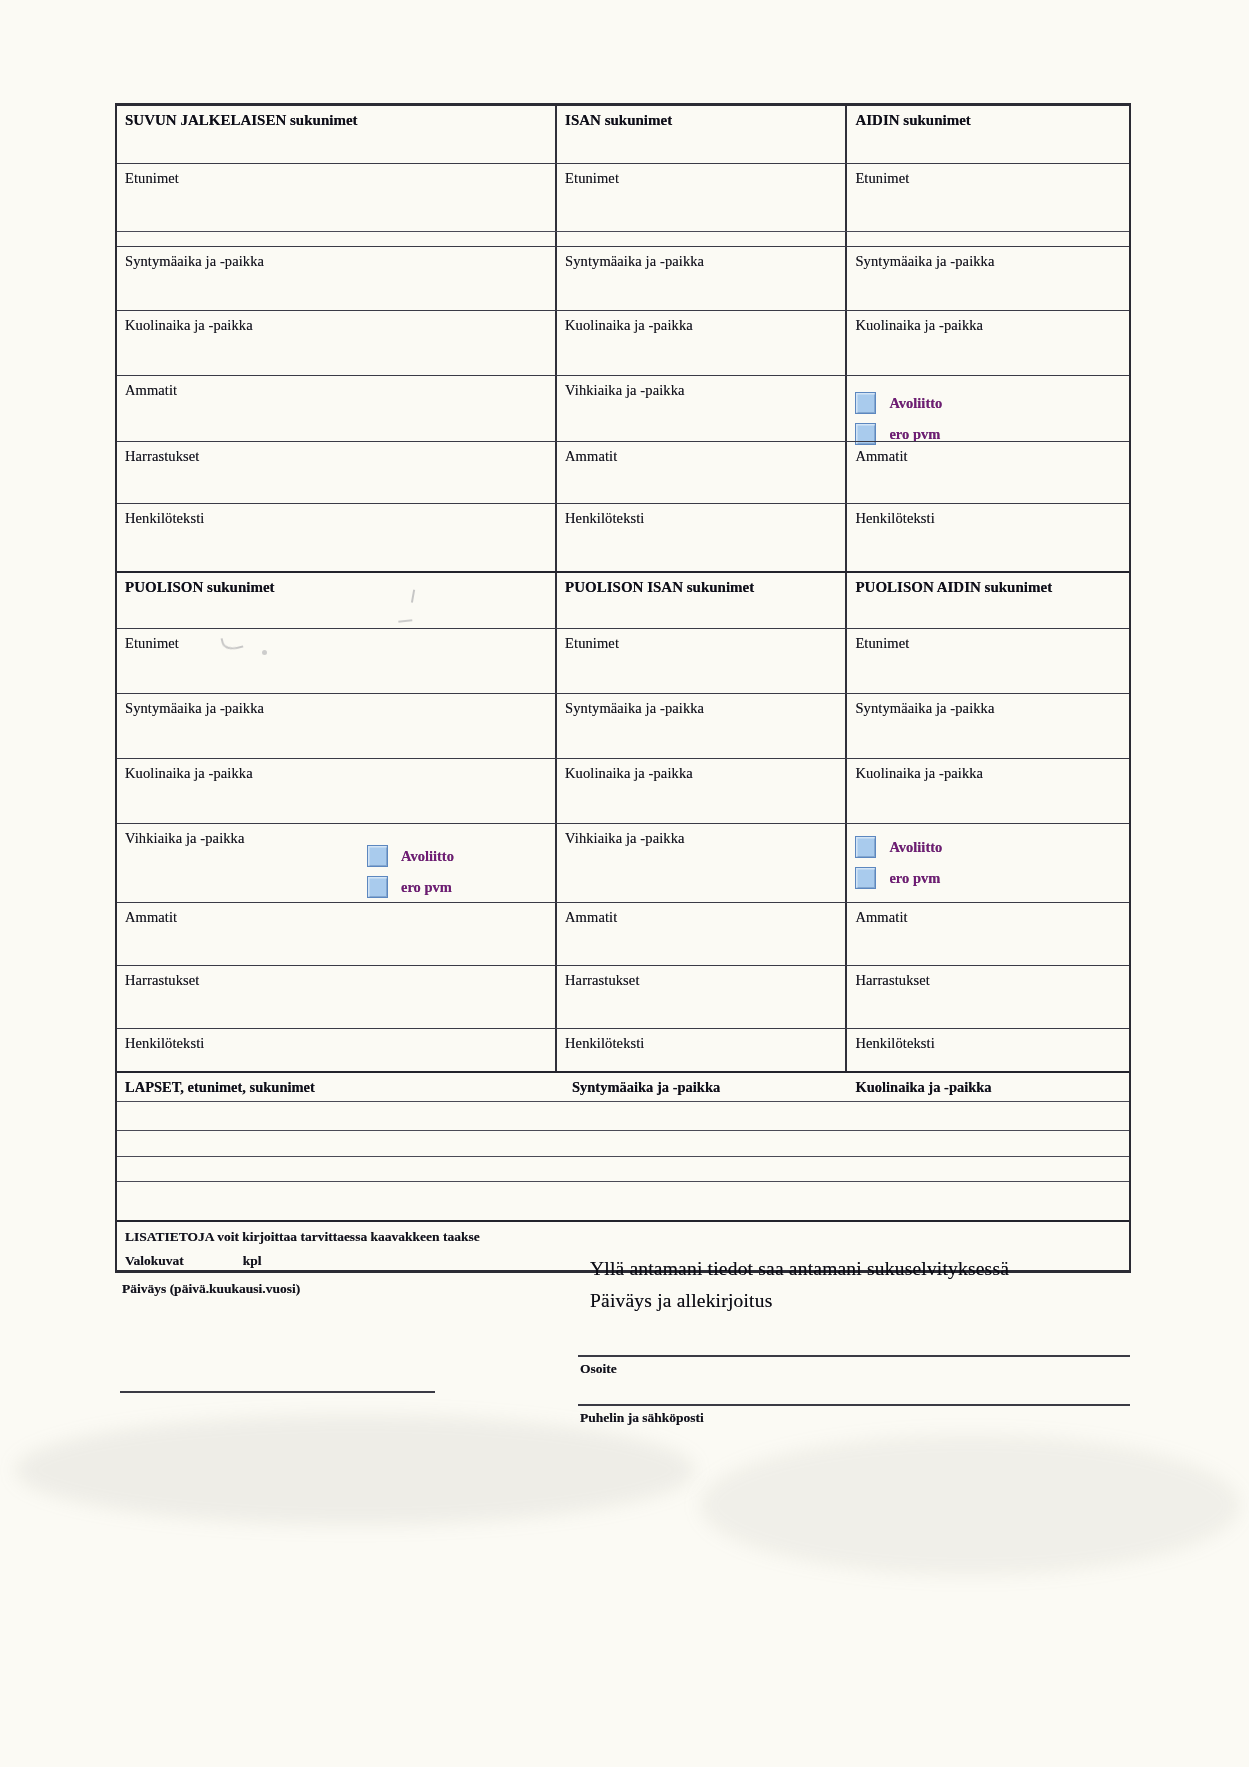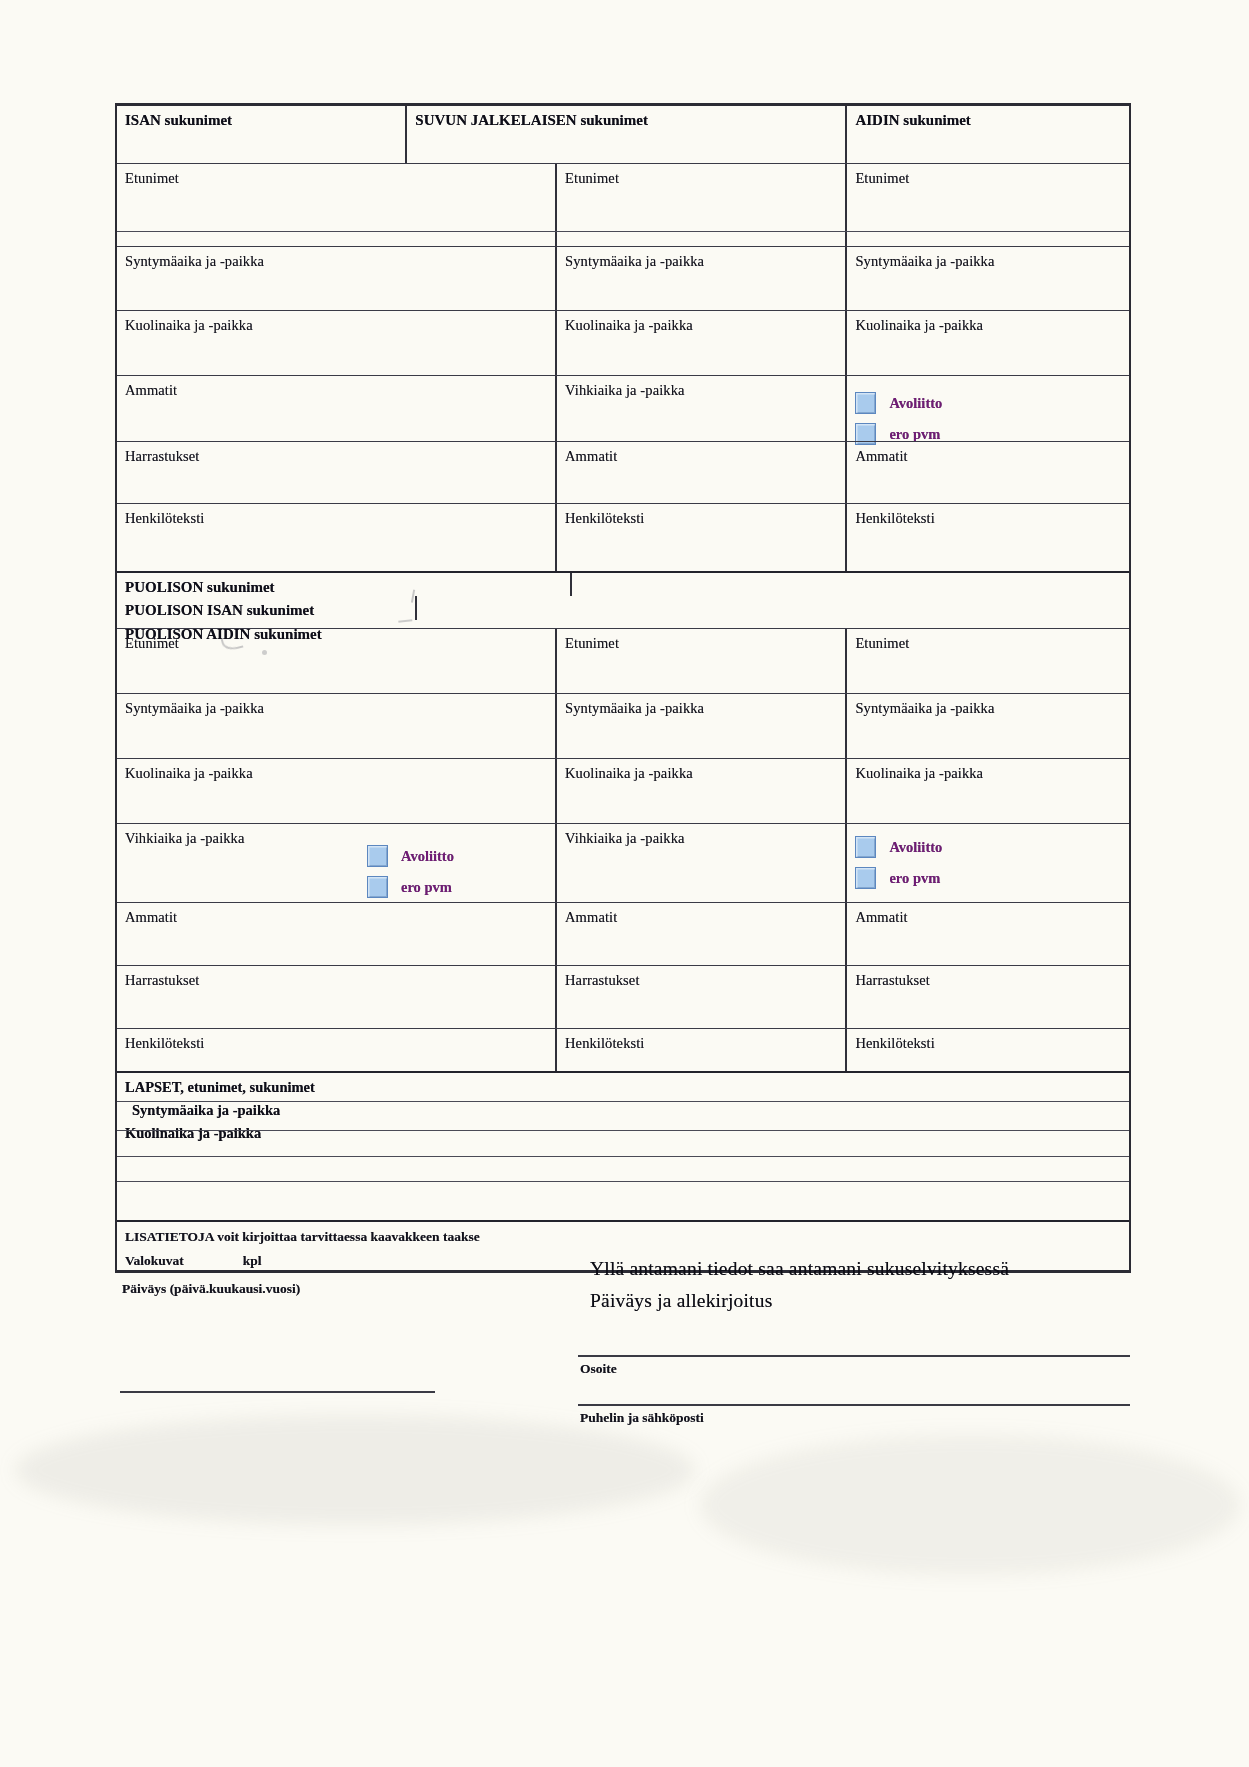--- a/index.html
+++ b/index.html
@@ -4,21 +4,21 @@
 <style>
   html,body{margin:0;padding:0;}
   body{width:1249px;height:1767px;font-family:"Liberation Serif", serif;background:#eceae4;}
   .page{position:relative;width:1249px;height:1767px;background:#fbfaf4;overflow:hidden;}
 
   
   .ftable{position:absolute;left:115px;top:103px;width:1012px;box-sizing:content-box;
           border:2.5px solid #2b2b34;border-top-width:3px;border-bottom-width:3.5px;}
   .row{display:flex;box-sizing:border-box;border-top:1.8px solid #3a3a46;position:relative;}
   .r-first{border-top:none;}
-  .r-strong{border-top:2.4px solid #23232c;flex-direction:column;}
+  .r-strong{border-top:2.4px solid #23232c;}
   .r-thin{border-top:1.5px solid #4a4a55;}
   .r-none{border-top:none;}
   .h15{height:15px}.h20{height:20px}.h25{height:25px}.h26{height:26px}.h29{height:29px}
   .h30{height:30px}.h39{height:39px}.h43{height:43px}.h57{height:57px}.h62{height:62px}
   .h63{height:63px}.h64{height:64px}.h65{height:65px}.h66{height:66px}.h68{height:68px}.h79{height:79px}
 
   .cell{box-sizing:border-box;padding:5px 8px 0;position:relative;}
   .cc1{width:455px;border-right:2px solid #30303a;}
   .cc2{width:300px;border-right:2px solid #30303a;}
   .cc3{width:291px;}
@@ -57,22 +57,22 @@
   .mk4{left:262px;top:650px;width:5px;height:5px;background:#70707a;border-radius:50%;}
 </style>
 </head>
 <body>
 
 <div class="page">
 
   <div class="ftable">
 
     <div class="row r-first h57">
+      <div class="cell cc1"><span class="hdr">SUVUN JALKELAISEN sukunimet</span></div>
       <div class="cell cc2"><span class="hdr">ISAN sukunimet</span></div>
-      <div class="cell cc1"><span class="hdr">SUVUN JALKELAISEN sukunimet</span></div>
       <div class="cell cc3"><span class="hdr">AIDIN sukunimet</span></div>
     </div>
 
     <div class="row h68">
       <div class="cell cc1"><span class="lbl">Etunimet</span></div>
       <div class="cell cc2"><span class="lbl">Etunimet</span></div>
       <div class="cell cc3"><span class="lbl">Etunimet</span></div>
     </div>
 
     <div class="row r-thin h15">

